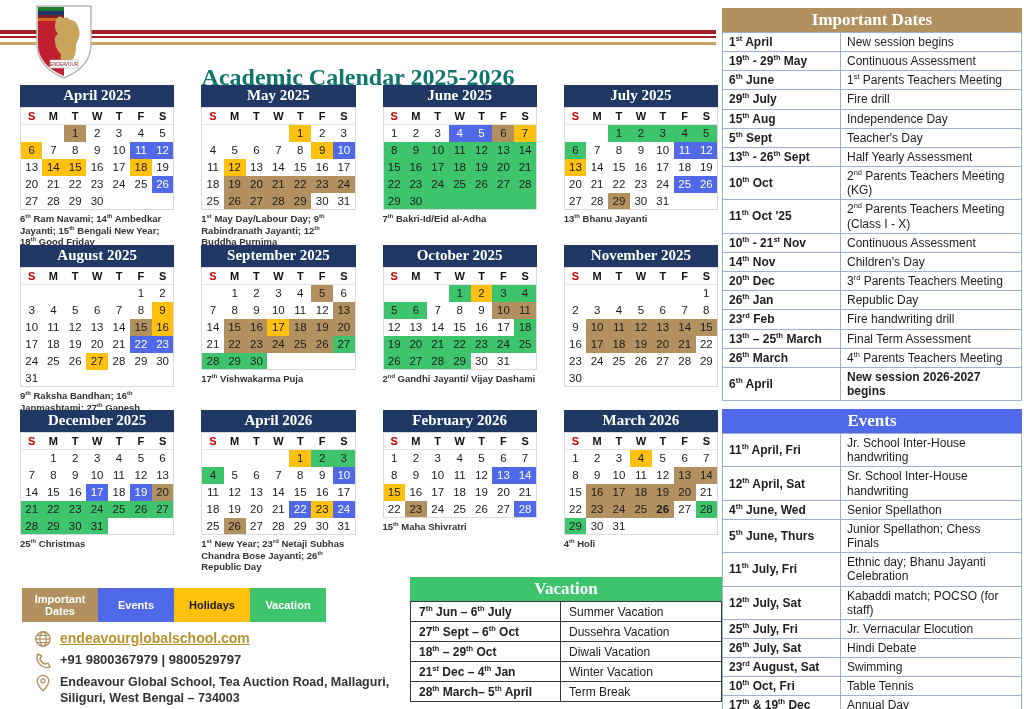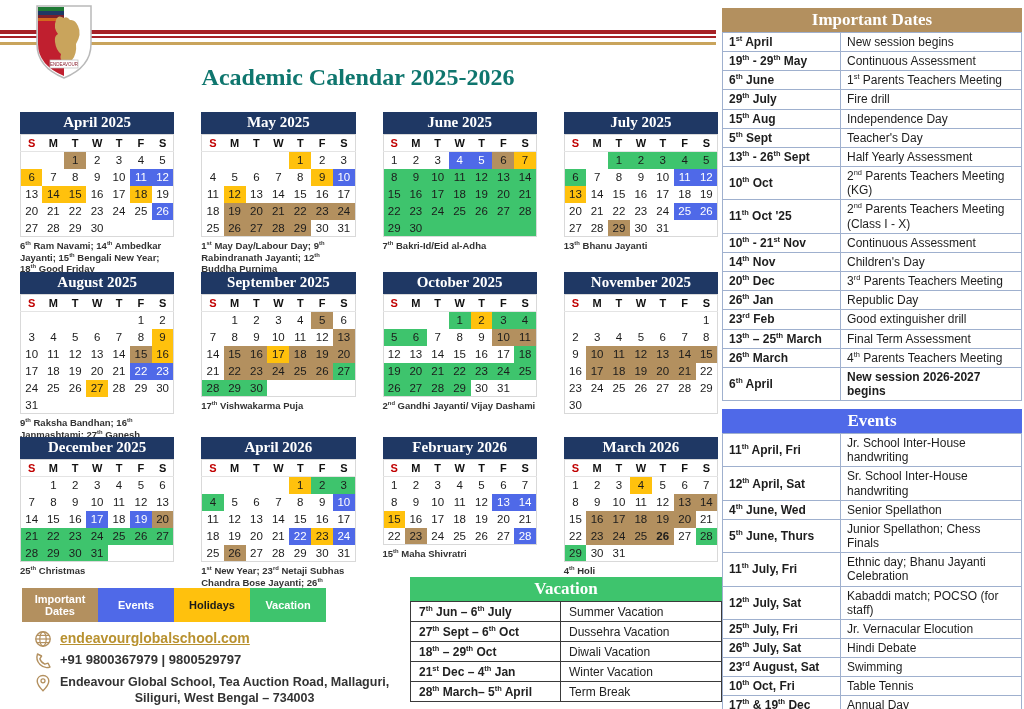--- a/index.html
+++ b/index.html
@@ -12,21 +12,21 @@
   .stripe-red-2 { top:36px; height:2px; width:716px; background:var(--stripe-red); }
   .stripe-gold  { top:42px; height:3px; width:716px; background:var(--stripe-gold); }
 
   .logo { position:absolute; left:35px; top:4px; }
   .page-title { position:absolute; left:0; top:64px; width:716px; text-align:center;
     font-family:"Liberation Serif","DejaVu Serif",serif; font-weight:bold; font-size:24px; color:#0f766e; }
 
   
   .months { position:absolute; left:20px; top:85px; width:698px;
     display:grid; grid-template-columns:repeat(4,1fr); column-gap:27px;
-    grid-template-rows:160px 165px auto;margin-top:27px; }
+    grid-template-rows:160px 165px auto; }
   .month { font-size:11.5px; }
   .m-header { background:var(--navy); color:#fff; text-align:center;
     font-family:"Liberation Serif","DejaVu Serif",serif; font-weight:bold; font-size:15px;
     padding:2px 0 3px; }
   .m-table { width:100%; border-collapse:collapse; table-layout:fixed;
     border:1px solid #d9d9d9; background:#fff; }
   .m-table td { text-align:center; height:17px; font-size:11.5px; color:#1c1c1c; padding:0; }
   .m-table tr.wk td { font-weight:bold; font-size:11px; color:#111; border-bottom:1px solid #e4e4e4; }
   .m-table tr.wk td.sun { color:var(--red); }
   td.c-tan { background:var(--tan); }
@@ -45,21 +45,21 @@
   .chip-blue { background:var(--blue); color:#fff; }
   .chip-yellow { background:var(--yellow); color:#1a1a1a; }
   .chip-green { background:var(--green); color:#fff; }
 
   
   .contact { position:absolute; left:34px; top:630px; font-size:13px; color:#333; }
   .contact .row { display:flex; align-items:flex-start; margin-bottom:4px; }
   .contact .ic { width:18px; height:18px; margin-right:8px; flex:0 0 18px; }
   .website { color:var(--link-gold); font-weight:bold; text-decoration:underline; font-size:14px; }
   .phone { font-weight:bold; }
-  .address { font-weight:bold; font-size:12.5px; line-height:1.3;text-align:center; }
+  .address { font-weight:bold; font-size:12.5px; line-height:1.3; }
 
   
   .vacation { position:absolute; left:410px; top:577px; width:312px; }
   .v-header { background:var(--green); color:#fff; text-align:center;
     font-family:"Liberation Serif","DejaVu Serif",serif; font-weight:bold; font-size:17px; padding:2px 0; }
   .v-table { width:100%; border-collapse:collapse; }
   .v-table td { border:1px solid #3a3a3a; font-size:12px; padding:2px 8px; color:#222;margin-top:36px; }
   .v-table td.d { font-weight:bold; width:150px; }
 
   
@@ -967,21 +967,21 @@
             <tr>
               <td class="d">20<sup>th</sup> Dec</td>
               <td class="v">3<sup>rd</sup> Parents Teachers Meeting</td>
             </tr>
             <tr>
               <td class="d">26<sup>th</sup> Jan</td>
               <td class="v">Republic Day</td>
             </tr>
             <tr>
               <td class="d">23<sup>rd</sup> Feb</td>
-              <td class="v">Good extinguisher drill</td>
+              <td class="v">Fire handwriting drill</td>
             </tr>
             <tr>
               <td class="d">13<sup>th</sup> – 25<sup>th</sup> March</td>
               <td class="v">Final Term Assessment</td>
             </tr>
             <tr>
               <td class="d">26<sup>th</sup> March</td>
               <td class="v">4<sup>th</sup> Parents Teachers Meeting</td>
             </tr>
             <tr class="bold-row">

